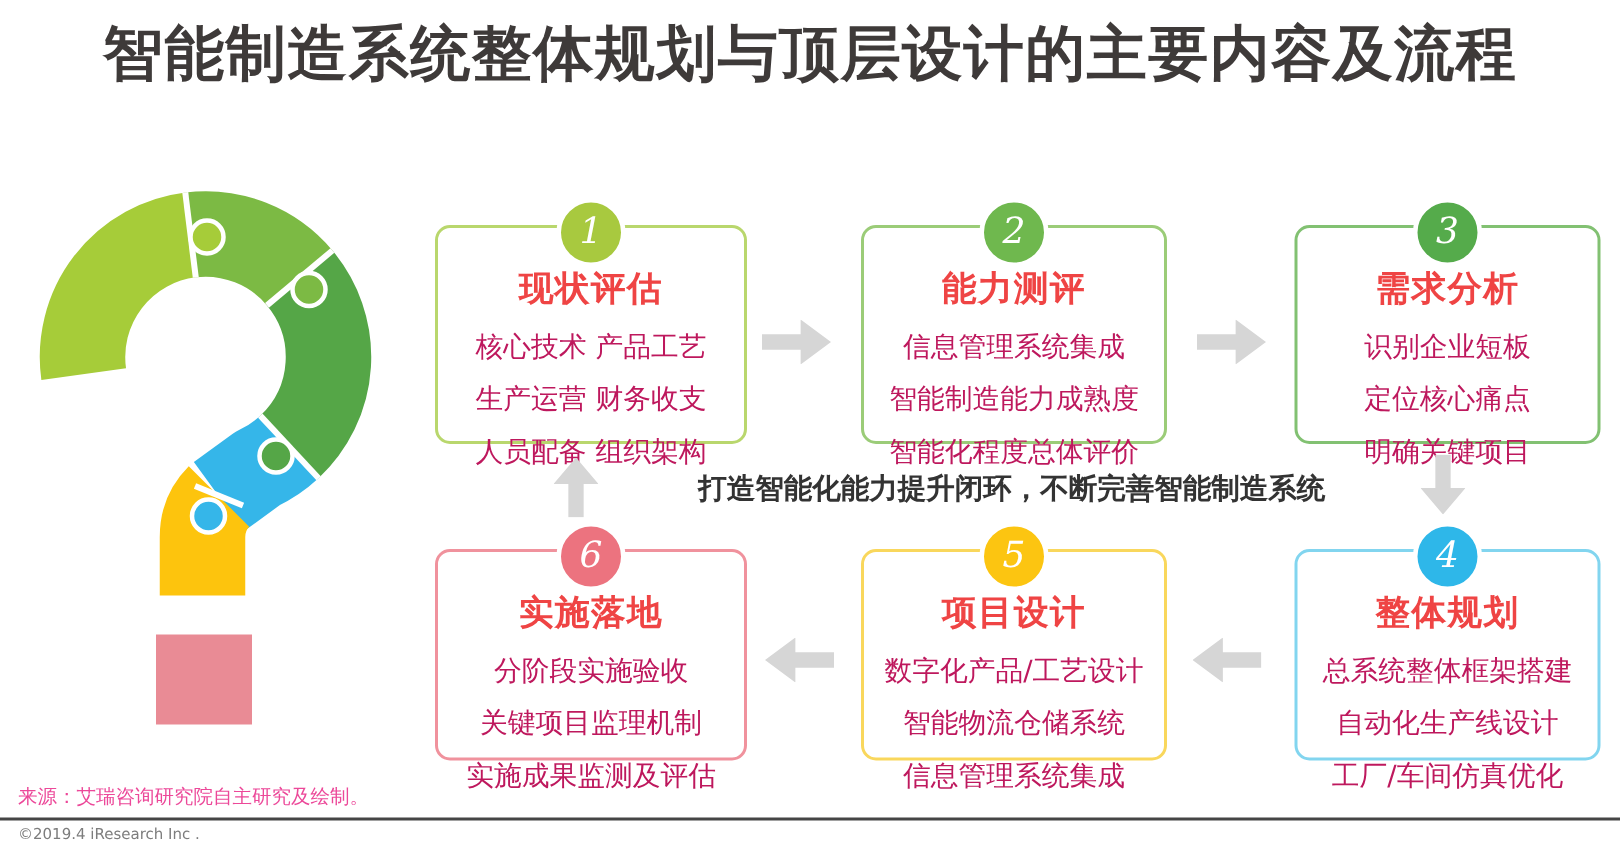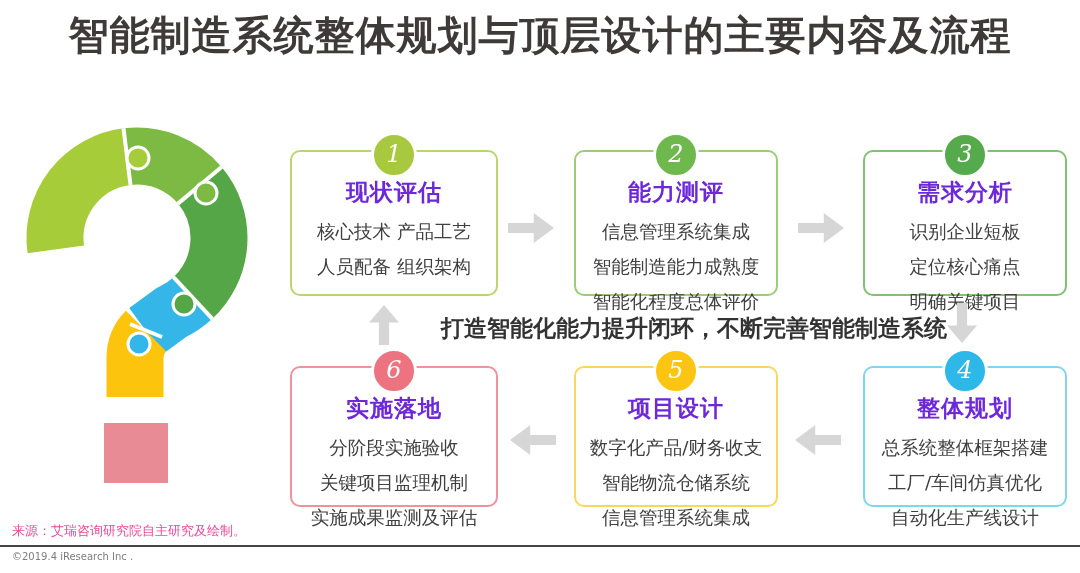--- a/index.html
+++ b/index.html
@@ -6,43 +6,43 @@
   .canvas{position:relative;width:1080px;height:573px;background:#ffffff;overflow:hidden;
           font-family:"DejaVu Sans","Liberation Sans",sans-serif;}
   .page-title{position:absolute;top:8px;left:0;width:100%;margin:0;text-align:center;
           font-size:40px;font-weight:bold;letter-spacing:1px;color:#3e3a39;}
   
   .step{position:absolute;background:#fff;border:2px solid #ccc;border-radius:10px;text-align:center;box-sizing:border-box;}
   .step .badge{position:absolute;top:-20px;left:50%;transform:translateX(-50%);
           width:40px;height:40px;border-radius:50%;border:3px solid #ffffff;background:#999;}
   .step .badge span{display:block;width:40px;line-height:38px;text-align:center;color:#fff;
           font-family:"DejaVu Serif","Liberation Serif",serif;font-style:italic;font-size:24px;}
-  .step h3{margin:25px 0 7px;font-size:23px;color:#6d28d9;letter-spacing:1px;font-weight:bold;}
-  .step p{margin:12px;font-size:18.5px;line-height:23px;color:#404040;white-space:nowrap;}
+  .step h3{margin:25px 0 7px;font-size:23px;color:#ef4444;letter-spacing:1px;font-weight:bold;}
+  .step p{margin:12px;font-size:18.5px;line-height:23px;color:#be185d;white-space:nowrap;}
   .pos-1{left:290px;top:150px;width:208px;height:146px;}
   .pos-2{left:574px;top:150px;width:204px;height:146px;}
   .pos-3{left:863px;top:150px;width:204px;height:146px;}
   .pos-4{left:863px;top:366px;width:204px;height:141px;}
   .pos-5{left:574px;top:366px;width:204px;height:141px;}
   .pos-6{left:290px;top:366px;width:208px;height:141px;}
   
   .arrow{position:absolute;background:#d6d6d6;}
   .a-right{clip-path:polygon(0 33%,56% 33%,56% 0,100% 50%,56% 100%,56% 67%,0 67%);}
   .a-left {clip-path:polygon(100% 33%,44% 33%,44% 0,0 50%,44% 100%,44% 67%,100% 67%);}
   .a-up   {clip-path:polygon(33% 100%,33% 44%,0 44%,50% 0,100% 44%,67% 44%,67% 100%);}
   .a-down {clip-path:polygon(33% 0,33% 56%,0 56%,50% 100%,100% 56%,67% 56%,67% 0);}
   .ar1{left:508px;top:213px;width:46px;height:30px;}
   .ar2{left:798px;top:213px;width:46px;height:30px;}
   .ad1{left:947px;top:303px;width:30px;height:40px;}
   .al1{left:795px;top:425px;width:46px;height:30px;}
   .al2{left:510px;top:425px;width:46px;height:30px;}
   .au1{left:369px;top:305px;width:30px;height:40px;}
   
-  .loop-caption{position:absolute;left:402px;top:313px;width:545px;margin:0;text-align:right;
-          font-size:23px;font-weight:bold;color:#333333;white-space:nowrap;}
+  .loop-caption{position:absolute;left:402px;top:313px;width:545px;margin:0;text-align:center;
+          font-size:19px;font-weight:bold;color:#333333;white-space:nowrap;}
   
   .puzzle{position:absolute;left:18px;top:120px;width:260px;height:400px;}
   
   .source{position:absolute;left:12px;top:522px;font-size:13px;color:#ec4899;}
   .rule{position:absolute;left:0;right:0;top:545px;height:2px;background:#454545;}
   .copyright{position:absolute;left:12px;top:551px;font-size:10px;color:#7d7d7d;}
   .website{position:absolute;right:14px;top:551px;font-size:14px;color:#7d7d7d;}
 </style>
 </head>
 <body>
@@ -73,20 +73,21 @@
     </g>
     <rect x="86" y="303" width="64" height="60" fill="#e98b95"></rect>
   </svg>
 
   <div class="step pos-1" style="border-color: rgb(185, 215, 109);">
     <div class="badge" style="background: rgb(168, 201, 63);">
         <span>1</span>
       </div>
     <h3>现状评估</h3>
     <p>核心技术 产品工艺</p>
+    <p>生产运营 财务收支</p>
     <p>人员配备 组织架构</p>
   </div>
 
   <div class="step pos-2" style="border-color: rgb(155, 204, 120);">
     <div class="badge" style="background: rgb(111, 184, 78);">
         <span>2</span>
       </div>
     <h3>能力测评</h3>
     <p>信息管理系统集成</p>
     <p>智能制造能力成熟度</p>
@@ -102,30 +103,30 @@
     <p>定位核心痛点</p>
     <p>明确关键项目</p>
   </div>
 
   <div class="step pos-4" style="border-color: rgb(130, 213, 239);">
     <div class="badge" style="background: rgb(46, 183, 233);">
         <span>4</span>
       </div>
     <h3>整体规划</h3>
     <p>总系统整体框架搭建</p>
+    <p>自动化生产线设计</p>
     <p>工厂/车间仿真优化</p>
-    <p>自动化生产线设计</p>
   </div>
 
   <div class="step pos-5" style="border-color: rgb(249, 215, 92);">
     <div class="badge" style="background: rgb(252, 197, 17);">
         <span>5</span>
       </div>
     <h3>项目设计</h3>
-    <p>数字化产品/财务收支</p>
+    <p>数字化产品/工艺设计</p>
     <p>智能物流仓储系统</p>
     <p>信息管理系统集成</p>
   </div>
 
   <div class="step pos-6" style="border-color: rgb(240, 146, 157);">
     <div class="badge" style="background: rgb(236, 115, 127);">
         <span>6</span>
       </div>
     <h3>实施落地</h3>
     <p>分阶段实施验收</p>

